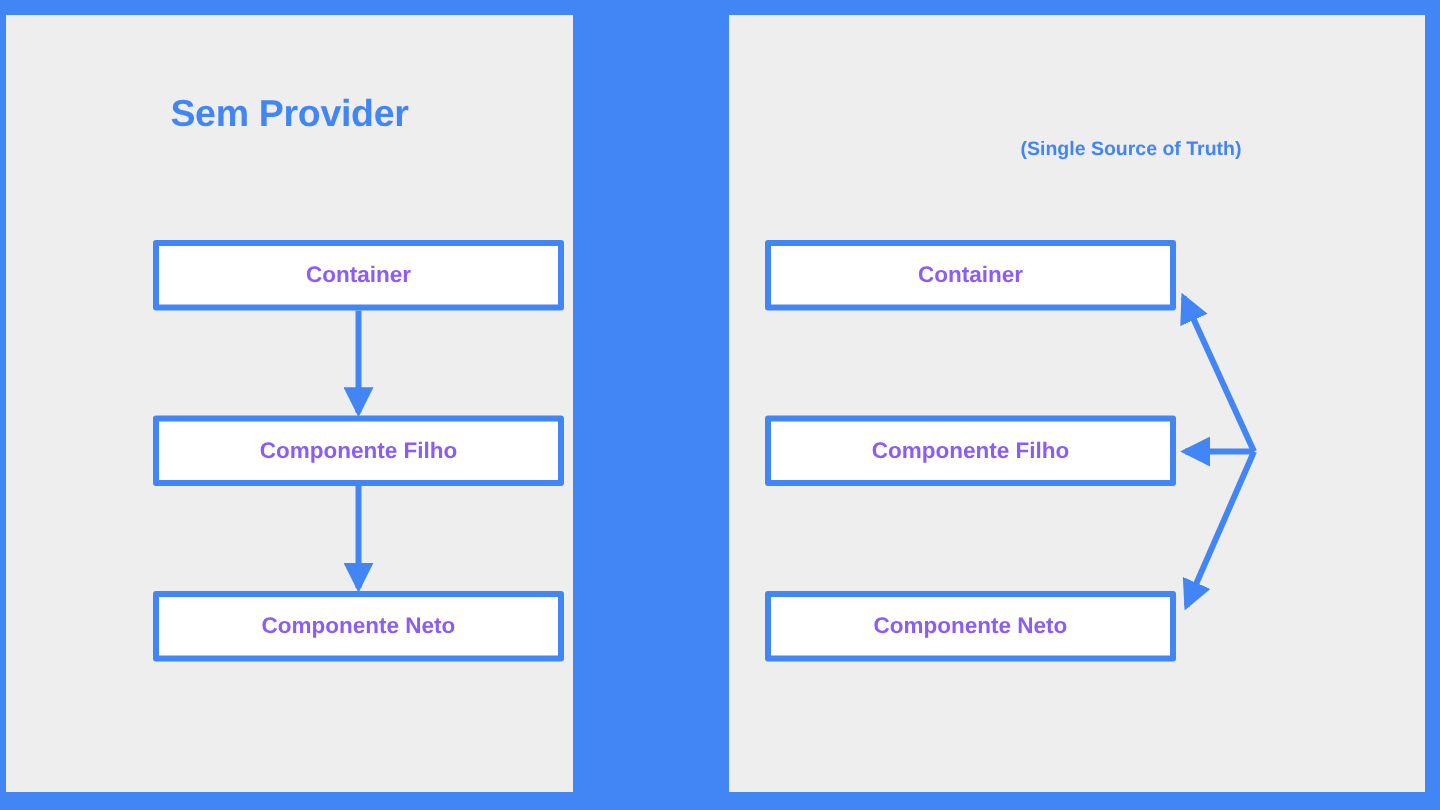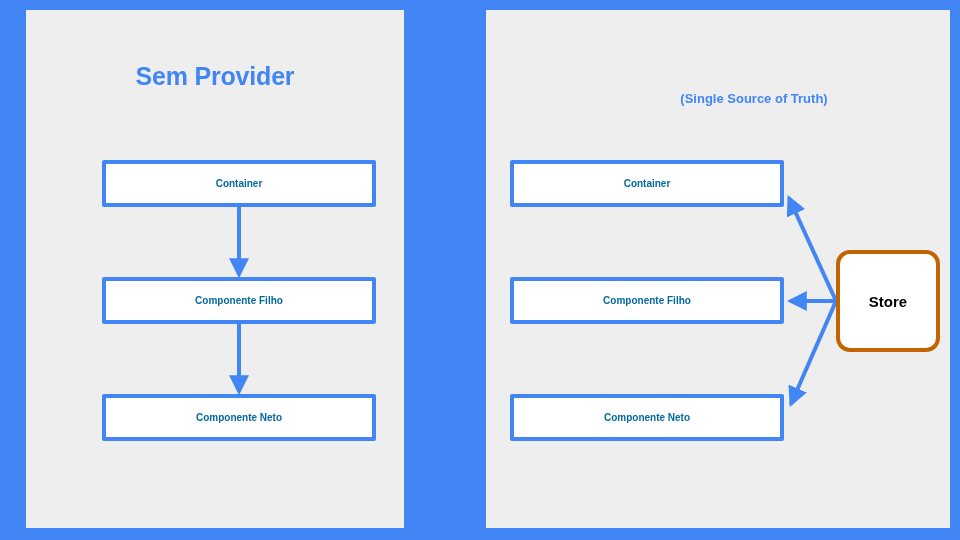--- a/index.html
+++ b/index.html
@@ -23,21 +23,21 @@
   }
 
   
   .panel {
     position: absolute;
     top: 10px;
     height: 518px;
     background: #eeeeee;
     box-sizing: border-box;
   }
-  #panel-left  { left: 26px;  width: 378px; }
+  #panel-left  { left: 4px;  width: 378px; }
   #panel-right { left: 486px; width: 464px; }
 
   
   .panel-title {
     position: absolute;
     left: 0;
     width: 100%;
     text-align: center;
     color: #4285f4;
     font-weight: bold;
@@ -64,23 +64,23 @@
   
   .node {
     position: absolute;
     box-sizing: border-box;
     background: #ffffff;
     border: 4px solid #4285f4;
     border-radius: 2px;
     display: flex;
     align-items: center;
     justify-content: center;
-    color: #0369a1;
+    color: #8b5cf6;
     font-weight: bold;
-    font-size: 10px;
+    font-size: 15px;
     white-space: nowrap;
     text-align: center;
   }
 
   
   #l-node-0 { left: 102px; top: 160px; width: 274px; height: 47px; }
   #l-node-1 { left: 102px; top: 277px; width: 274px; height: 47px; }
   #l-node-2 { left: 102px; top: 394px; width: 274px; height: 47px; }
 
   
@@ -162,17 +162,14 @@
   <div class="node" id="r-node-0">
     <span>Container</span>
   </div>
   <div class="node" id="r-node-1">
     <span>Componente Filho</span>
   </div>
   <div class="node" id="r-node-2">
     <span>Componente Neto</span>
   </div>
 
-  <div id="store-node">
-    <span>Store</span>
-  </div>
 
 </div>
 
 </body></html>

